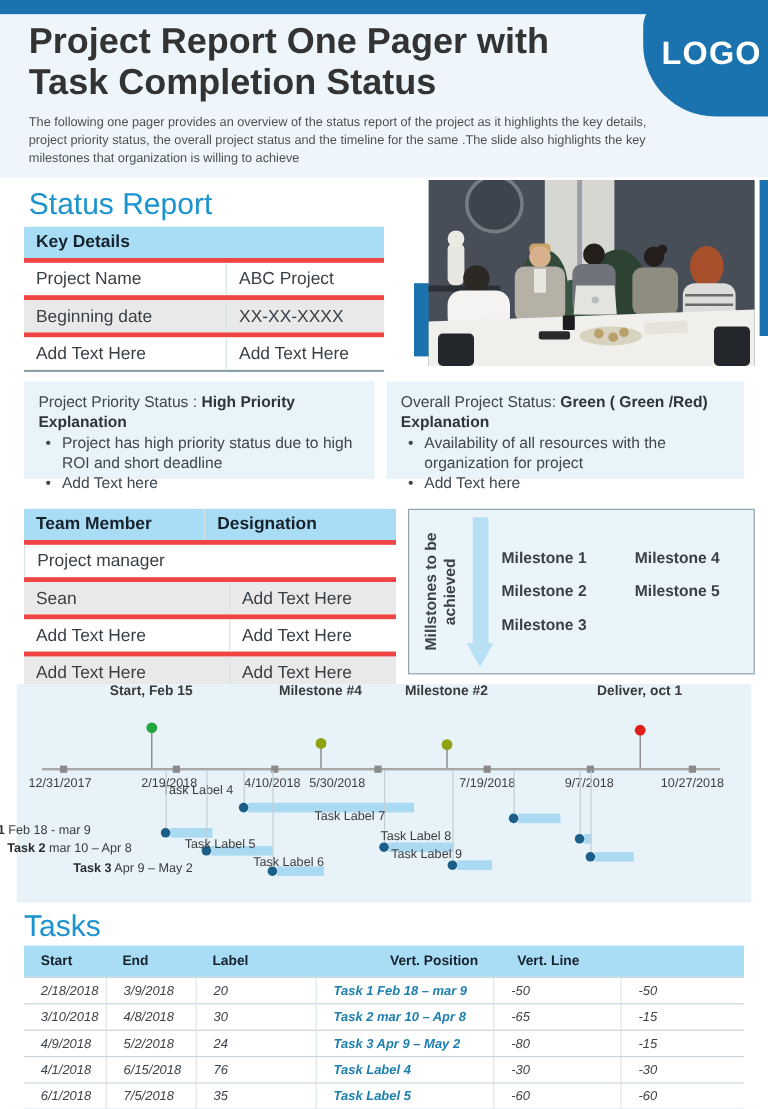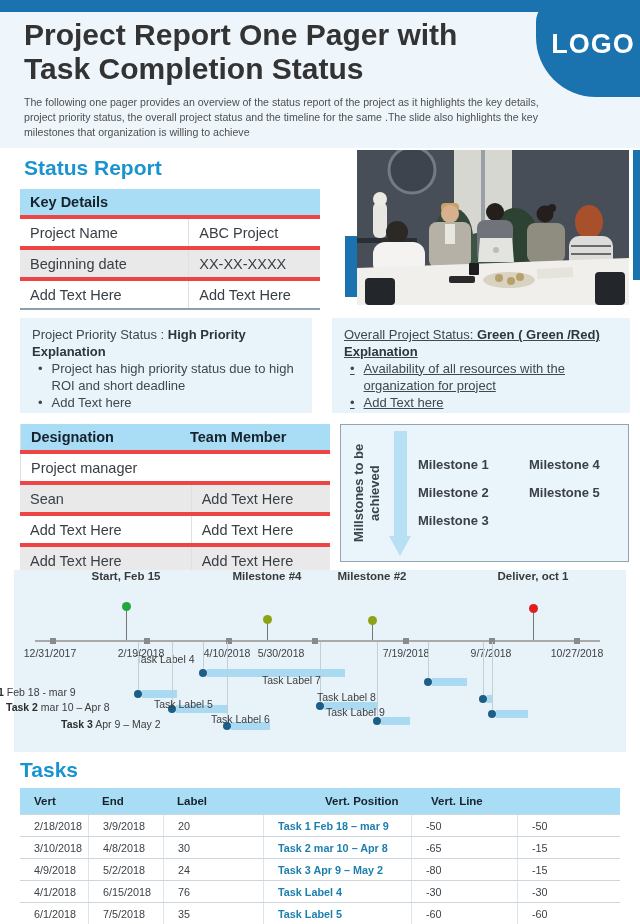--- a/index.html
+++ b/index.html
@@ -12,40 +12,40 @@
   .abs{position:absolute;}
   
   #topbar{left:0;top:0;width:640px;height:12px;background:var(--brand);}
   #header-bg{left:0;top:12px;width:640px;height:136px;background:#eef6fb;}
   #logo-badge{left:536px;top:0;width:104px;height:97px;background:var(--brand);
     border-radius:22px 0 0 60px;display:flex;align-items:center;justify-content:center;}
   #logo-badge span{color:#fff;font-weight:bold;font-size:27px;letter-spacing:1px;
     padding-left:10px;padding-bottom:8px;}
   #page-title{left:24px;top:18px;width:470px;font-size:30px;font-weight:bold;color:#333;line-height:1.14;}
   #page-desc{left:24px;top:95px;width:548px;font-size:10.6px;color:#4f4f4f;line-height:1.4;}
-  .section-heading{font-size:21px;font-weight:bold;color:var(--heading);}
+  .section-heading{font-size:25px;font-weight:normal;color:var(--heading);}
   #status-heading{left:24px;top:156px;}
   #tasks-heading{left:20px;top:758px;}
   
   .tbl{border-bottom:2px solid #8aa0ad;font-size:14.5px;color:#383f45;background:#fef9c3;}
   .tbl .thead{background:var(--thead);font-weight:bold;color:#16222c;display:flex;}
   .tbl .thead .cell{padding:5px 10px;}
   .tbl .trow{display:flex;border-top:4px solid #ef4444;background:#fff;gap:40px;}
   .tbl .trow.alt{background:#e9e9e9;}
   .tbl .cell{padding:5.5px 10px;box-sizing:border-box;}
   .tbl .c1{border-left:1px solid #d9e2e7;}
   #key-table{left:20px;top:189px;width:300px;}
   #key-table .c0{width:148px;} #key-table .c1{width:152px;}
   #team-table{left:20px;top:424px;width:310px;}
   #team-table .c0{width:150px;} #team-table .c1{width:160px;}
   
-  .status-box{top:318px;height:95px;background:var(--panel);font-size:13px;color:#3f4750;
+  .status-box{top:318px;height:81px;background:var(--panel);font-size:13px;color:#3f4750;
     line-height:1.3;padding:9px 12px;box-sizing:border-box;}
   #priority-box{left:20px;width:292px;}
-  #overall-box{left:332px;width:298px;text-decoration:underline;}
+  #overall-box{left:322px;width:298px;}
   .status-box b{color:#2e353c;}
   .bullet{display:flex;}
   .bullet::before{content:"•";margin:0 9px 0 6px;color:#3f4750;}
   
   #photo-accent{left:345px;top:236px;width:76px;height:61px;background:var(--brand);}
   #photo{left:357px;top:150px;width:272px;height:155px;}
   #edge-bar{left:633px;top:150px;width:7px;height:130px;background:var(--brand);}
   
   #milestones{left:340px;top:424px;width:289px;height:138px;background:#eaf4fb;border:1px solid #93a5b1;box-sizing:border-box;}
   #mil-side{position:absolute;left:10px;top:9px;height:118px;width:36px;
@@ -70,21 +70,21 @@
   .tbar{position:absolute;height:8px;background:var(--bar);}
   .tdot{position:absolute;width:8px;height:8px;border-radius:50%;background:var(--dot);}
   .tlabel{position:absolute;font-size:10.5px;color:#3c3c3c;text-align:left;white-space:nowrap;line-height:1.1;}
   .tlabel b{color:#2d2d2d;}
   .tlabel.wrap{white-space:normal;text-align:center;}
   
   #tasks-table{left:20px;top:788px;width:600px;font-size:10.8px;color:#3c4248;
     border-bottom:2px solid #3e95c4;background:#fff;}
   #tasks-table .thead{background:var(--thead);display:flex;font-weight:bold;font-size:11.5px;color:#17222c;}
   #tasks-table .thead .cell{padding:7px 0 7px 14px;box-sizing:border-box;}
-  #tasks-table .trow{display:flex;border-top:1px solid #ccd6dc;}
+  #tasks-table .trow{display:flex;border-top:1px solid #ccd6dc;font-style:italic;}
   #tasks-table .cell{padding:4.5px 0 4.5px 14px;box-sizing:border-box;}
   #tasks-table .trow .cell{border-left:1px solid #dde5ea;}
   #tasks-table .trow .tt-c0{border-left:none;}
   .tt-c0{width:68px;} .tt-c1{width:75px;} .tt-c2{width:100px;} .tt-c3{width:148px;} .tt-c4{width:106px;} .tt-c5{width:103px;}
   #tasks-table .trow .tt-c3{color:var(--link);font-weight:bold;}
 </style>
 </head>
 <body>
 
 <div class="abs" id="topbar"></div>
@@ -177,22 +177,22 @@
   <div class="bullet">
       <span>Availability of all resources  with the organization for project</span>
     </div>
   <div class="bullet">
       <span>Add Text here</span>
     </div>
 </div>
 
 <div class="abs tbl" id="team-table">
   <div class="thead">
+    <div class="cell c0">Team Member</div>
     <div class="cell c1">Designation</div>
-    <div class="cell c0">Team Member</div>
   </div>
   <div id="team-table-body">
       <div class="trow">
         <div class="cell c1">Project manager</div>
       </div>
       <div class="trow alt">
         <div class="cell c0">Sean</div>
         <div class="cell c1">Add Text Here</div>
       </div>
       <div class="trow">
@@ -284,21 +284,21 @@
     <div class="leader" style="left: 477.5px; top: 72px; height: 68px;"></div>
     <div class="tbar" style="left: 482px; top: 140px; width: 32px;"></div>
     <div class="tdot" style="left: 474px; top: 140px;"></div>
     <div class="tlabel" style="width: 160px; left: 312px; top: 137px;">Task Label 9</div>
   </div>
 
 <div class="abs section-heading" id="tasks-heading">Tasks</div>
 
 <div class="abs" id="tasks-table">
   <div class="thead" id="tasks-table-head">
-      <div class="cell tt-c0">Vert</div>
+      <div class="cell tt-c0">Start</div>
       <div class="cell tt-c1">End</div>
       <div class="cell tt-c3">Label</div>
       <div class="cell tt-c4">Vert. Position</div>
       <div class="cell tt-c5">Vert. Line</div>
     </div>
   <div id="tasks-table-body">
       <div class="trow">
         <div class="cell tt-c0">2/18/2018</div>
         <div class="cell tt-c1">3/9/2018</div>
         <div class="cell tt-c2">20</div>

